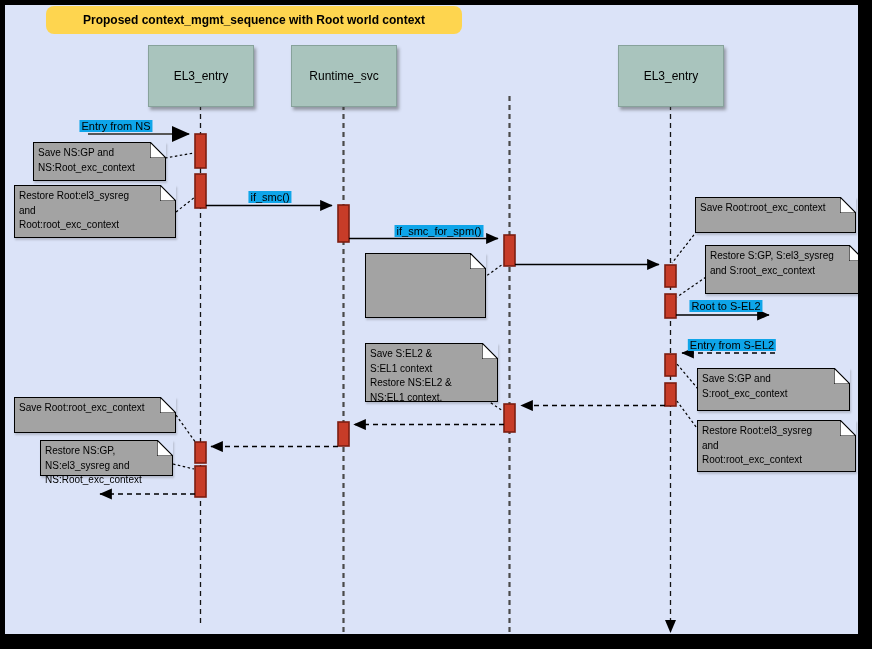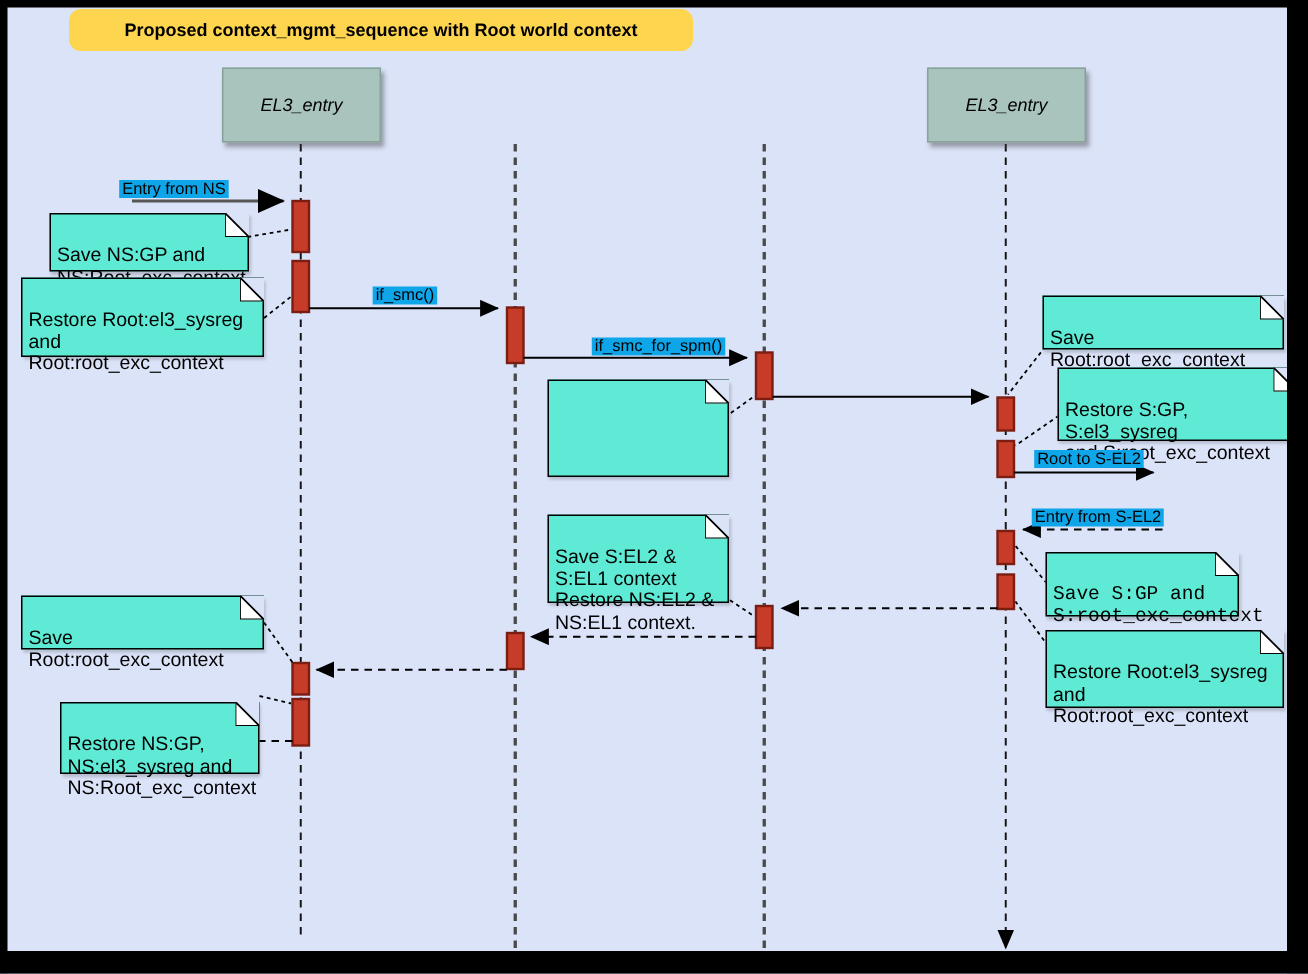--- a/index.html
+++ b/index.html
@@ -8,28 +8,28 @@
     font-family:"Liberation Sans","DejaVu Sans",sans-serif;color:#000;
     overflow:hidden;
   }
   .layer{position:absolute;left:0;top:0;width:872px;height:649px;}
   .title{
     position:absolute;left:46px;top:6px;width:416px;height:28px;
     background:#fed54f;border-radius:8px;
     font-size:12px;font-weight:bold;text-align:center;line-height:28px;
   }
   .lifeline-header{
-    position:absolute;top:45px;width:106px;height:50px;box-sizing:border-box;
+    position:absolute;top:45px;width:106px;height:62px;box-sizing:border-box;
     background:#a9c4bd;border:1px solid #87a29b;
     box-shadow:2px 3px 3px rgba(60,60,60,0.45);
-    display:flex;align-items:center;justify-content:center;font-size:12px;font-style:italic;
+    display:flex;align-items:center;justify-content:center;font-size:12px;
   }
   .note{
-    position:absolute;box-sizing:border-box;background:#5eead4;border:1px solid #000;
-    padding:20px 4px 2px 4px;font-size:13px;line-height:14.5px;
+    position:absolute;box-sizing:border-box;background:#a3a3a3;border:1px solid #000;
+    padding:3px 4px 2px 4px;font-size:10px;line-height:14.5px;
     box-shadow:1px 2px 2px rgba(0,0,0,0.18);
   }
   .note-text{white-space:pre-line;display:block;}
   .fold{position:absolute;top:-1px;right:-1px;}
   .msg-label{
     position:absolute;transform:translate(-50%,-50%);
     background:#0ea5e9;font-size:11px;padding:0 2px;white-space:nowrap;
   }
   .frame{position:absolute;background:#000;}
   .ll{stroke-dasharray:5,4;fill:none;}
@@ -94,20 +94,23 @@
     <line class="conn" x1="470" y1="389" x2="503" y2="411"></line>
     <line class="conn" x1="176" y1="415" x2="196" y2="443"></line>
     <line class="conn" x1="173" y1="464" x2="194" y2="469"></line>
   </svg>
 
   <div class="title">Proposed context_mgmt_sequence with Root world context</div>
 
   <div class="lifeline-header" style="left:148px;">
     <span>EL3_entry</span>
   </div>
+  <div class="lifeline-header" style="left:291px;">
+    <span>Runtime_svc</span>
+  </div>
   <div class="lifeline-header" style="left:618px;">
     <span>EL3_entry</span>
   </div>
 
   <div class="note" style="left:33px;top:142px;width:133px;height:39px;">
     <svg class="fold" width="16" height="16">
         <path d="M0,0 L16,0 L16,16 Z" fill="#dbe3f8"></path>
         <path d="M0,0 L16,16 L0,16 Z" fill="#fff" stroke="#000" stroke-width="1.2"></path>
       </svg>
     <span class="note-text">Save NS:GP and
@@ -136,55 +139,55 @@
     <span class="note-text">Save Root:root_exc_context</span>
   </div>
   <div class="note" style="left:705px;top:245px;width:160px;height:49px;">
     <svg class="fold" width="16" height="16">
         <path d="M0,0 L16,0 L16,16 Z" fill="#dbe3f8"></path>
         <path d="M0,0 L16,16 L0,16 Z" fill="#fff" stroke="#000" stroke-width="1.2"></path>
       </svg>
     <span class="note-text">Restore S:GP, S:el3_sysreg
 and S:root_exc_context</span>
   </div>
-  <div class="note" style="left:697px;top:368px;width:129px;height:43px;font-family:Liberation Mono, monospace;">
+  <div class="note" style="left:697px;top:368px;width:153px;height:43px;">
     <svg class="fold" width="16" height="16">
         <path d="M0,0 L16,0 L16,16 Z" fill="#dbe3f8"></path>
         <path d="M0,0 L16,16 L0,16 Z" fill="#fff" stroke="#000" stroke-width="1.2"></path>
       </svg>
     <span class="note-text">Save S:GP and
 S:root_exc_context</span>
   </div>
   <div class="note" style="left:697px;top:420px;width:159px;height:52px;">
     <svg class="fold" width="16" height="16">
         <path d="M0,0 L16,0 L16,16 Z" fill="#dbe3f8"></path>
         <path d="M0,0 L16,16 L0,16 Z" fill="#fff" stroke="#000" stroke-width="1.2"></path>
       </svg>
     <span class="note-text">Restore Root:el3_sysreg
 and
 Root:root_exc_context</span>
   </div>
-  <div class="note" style="left:365px;top:343px;width:121px;height:59px;">
+  <div class="note" style="left:365px;top:343px;width:133px;height:59px;">
     <svg class="fold" width="16" height="16">
         <path d="M0,0 L16,0 L16,16 Z" fill="#dbe3f8"></path>
         <path d="M0,0 L16,16 L0,16 Z" fill="#fff" stroke="#000" stroke-width="1.2"></path>
       </svg>
     <span class="note-text">Save S:EL2 &amp;
 S:EL1 context
 Restore NS:EL2 &amp;
 NS:EL1 context.</span>
   </div>
   <div class="note" style="left:14px;top:397px;width:162px;height:36px;">
     <svg class="fold" width="16" height="16">
         <path d="M0,0 L16,0 L16,16 Z" fill="#dbe3f8"></path>
         <path d="M0,0 L16,16 L0,16 Z" fill="#fff" stroke="#000" stroke-width="1.2"></path>
       </svg>
     <span class="note-text">Save Root:root_exc_context</span>
   </div>
-  <div class="note" style="left:40px;top:468px;width:133px;height:48px;">
+  <div class="note" style="left:40px;top:440px;width:133px;height:36px;">
     <svg class="fold" width="16" height="16">
         <path d="M0,0 L16,0 L16,16 Z" fill="#dbe3f8"></path>
         <path d="M0,0 L16,16 L0,16 Z" fill="#fff" stroke="#000" stroke-width="1.2"></path>
       </svg>
     <span class="note-text">Restore NS:GP,
 NS:el3_sysreg and
 NS:Root_exc_context</span>
   </div>
 
   <div class="msg-label" style="left:116px;top:126px;">Entry from NS</div>

